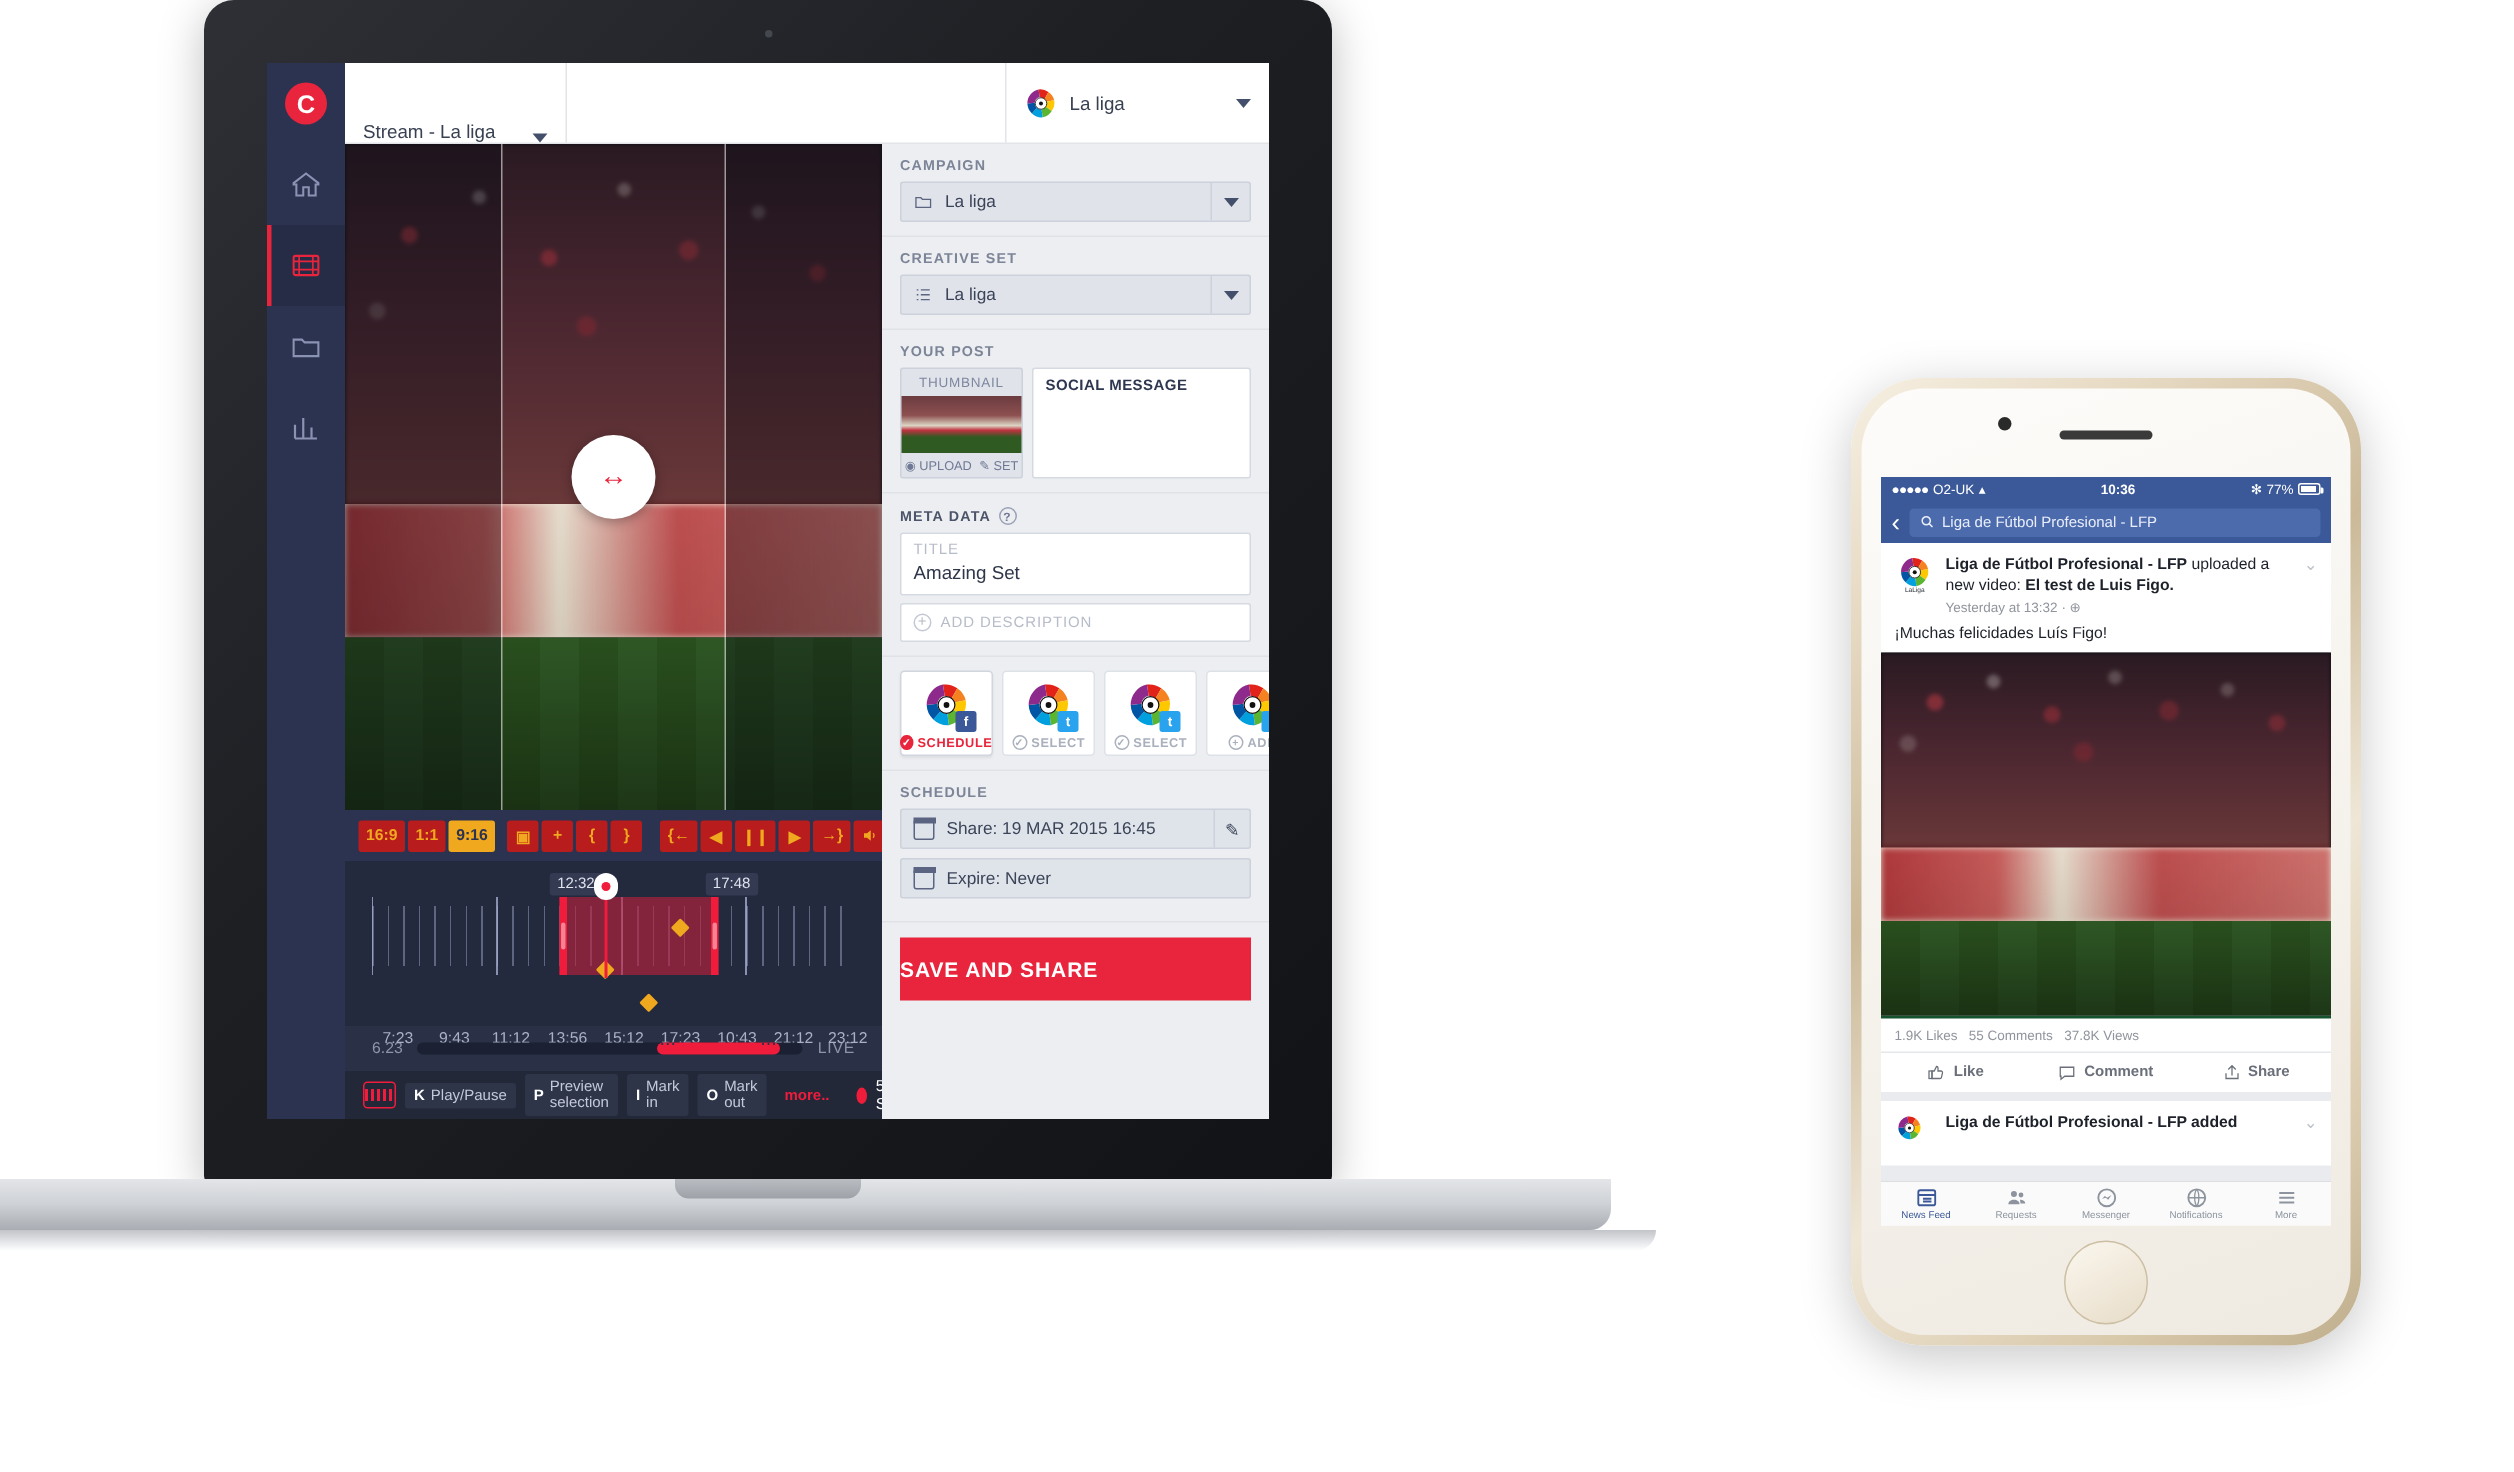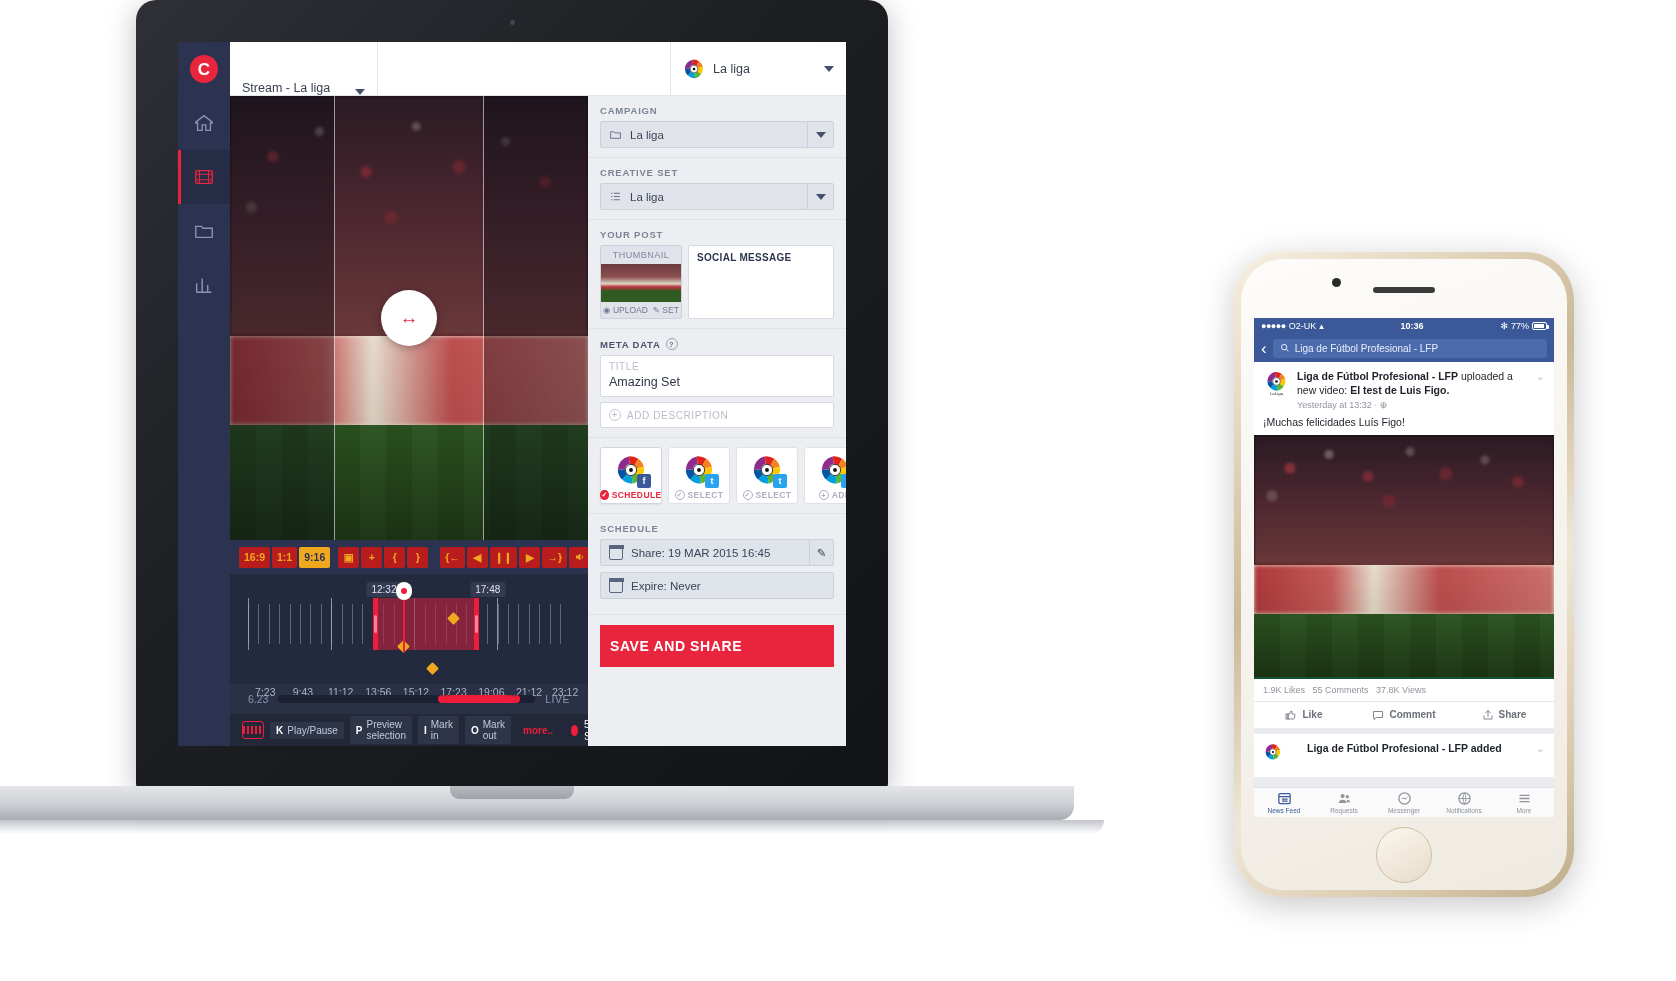--- a/index.html
+++ b/index.html
@@ -190,21 +190,21 @@
   .tick-circle.filled { background:#e8253c; border-color:#e8253c; color:#fff; }
 
   .schedrow { height:27px; background:#dfe3ea; border:1px solid #ccd1db; border-radius:2px;
               display:flex; align-items:center; padding:0 8px; gap:8px; color:#3b4458; font-size:11.5px; margin-bottom:6px; cursor:pointer; }
   .schedrow .grow { flex:1; }
   .pencil { width:24px; height:25px; border-left:1px solid #ccd1db; margin-right:-8px; display:flex; align-items:center; justify-content:center; }
   .cal { width:14px; height:14px; border:1.5px solid #5b6480; border-radius:2px; position:relative; }
   .cal:before { content:""; position:absolute; left:-1.5px; right:-1.5px; top:-1.5px; height:4px; background:#5b6480; }
 
   .saveshare { margin:10px 12px 0; height:42px; background:#e8253c; color:#fff; border:none;
-               font-size:14px; font-weight:bold; letter-spacing:.6px; display:flex; align-items:center; padding-left:10px; cursor:pointer;text-align:center; }
+               font-size:14px; font-weight:bold; letter-spacing:.6px; display:flex; align-items:center; padding-left:0; cursor:pointer;text-align:center; }
 
   
   #phone { position:absolute; left:1234px; top:252px; width:340px; height:645px; }
   .ph-body { position:absolute; inset:0; border-radius:48px;
      background:linear-gradient(140deg,#f6efe2 0%,#e6d9c2 18%,#cbb998 40%,#efe6d6 62%,#d9c9ab 85%,#bfae8d 100%);
      box-shadow:0 8px 34px rgba(0,0,0,.22); }
   .ph-bezel { position:absolute; left:7px; top:7px; right:7px; bottom:7px; border-radius:42px;
      background:linear-gradient(160deg,#fdfcfa,#efeae1); }
   .ph-speaker { position:absolute; left:50%; margin-left:-31px; top:35px; width:62px; height:6px; border-radius:3px; background:#3a3a3a; }
   .ph-cam { position:absolute; left:50%; margin-left:-42px; top:26px; width:9px; height:9px; border-radius:50%;
@@ -236,21 +236,21 @@
   .fb-head-txt .l1 { font-size:10.5px; color:#1d2129; line-height:1.32; }
   .fb-head-txt .l1 b { font-weight:bold; }
   .fb-head-txt .l2 { font-size:9px; color:#90949c; margin-top:2px; }
   .fb-chev { color:#bec2c9; font-size:11px; cursor:pointer; }
   .fb-msg { padding:0 9px 7px; font-size:10.5px; color:#1d2129; }
   .fb-video { height:242px; position:relative; overflow:hidden; background:#0b0d13; }
   .fb-counts { padding:6px 9px; font-size:9px; color:#90949c; border-top:2px solid #14532d; }
   .fb-actions { display:flex; border-top:1px solid #e5e7ea; }
   .fb-action { flex:1; display:flex; align-items:center; justify-content:center; gap:5px;
                padding:7px 0; font-size:10px; color:#6a6f7a; font-weight:bold; cursor:pointer; }
-  .fb-post2 { margin-top:6px; background:#fff; display:flex; gap:17px; padding:8px 9px; align-items:flex-start; }
+  .fb-post2 { margin-top:6px; background:#fff; display:flex; gap:7px; padding:8px 9px; align-items:flex-start; }
   .fb-post2 .t { flex:1; font-size:10.5px; color:#1d2129; font-weight:bold; }
 
   .fb-tabs { position:absolute; left:0; right:0; bottom:0; height:30px; background:#fafafa;
              border-top:1px solid #dcdee2; display:flex; }
   .fb-tab { flex:1; display:flex; flex-direction:column; align-items:center; justify-content:center; gap:1px; cursor:pointer; }
   .fb-tab .lbl { font-size:6.5px; color:#8d949e; }
   .fb-tab.active .lbl { color:#3b5998; }
   .fb-tab svg { width:15px; height:15px; }
 </style>
 </head>
@@ -391,21 +391,21 @@
                       </span>
                   </div>
 
                   <div class="tl-labels">
                     <span class="tl-label" style="left:5.5%">7:23</span>
                     <span class="tl-label" style="left:17.5%">9:43</span>
                     <span class="tl-label" style="left:29.5%">11:12</span>
                     <span class="tl-label" style="left:41.5%">13:56</span>
                     <span class="tl-label" style="left:53.5%">15:12</span>
                     <span class="tl-label" style="left:65.5%">17:23</span>
-                    <span class="tl-label" style="left:77.5%">19:06</span>
+                    <span class="tl-label" style="left:77.5%">10:43</span>
                     <span class="tl-label" style="left:89.5%">21:12</span>
                     <span class="tl-label" style="left:101%">23:12</span>
                   </div>
                 </div>
 
                 <div class="scrub">
                   <span class="scrub-time">6.23</span>
                   <div class="scrub-track">
                     <div class="scrub-fill"></div>
                   </div>

